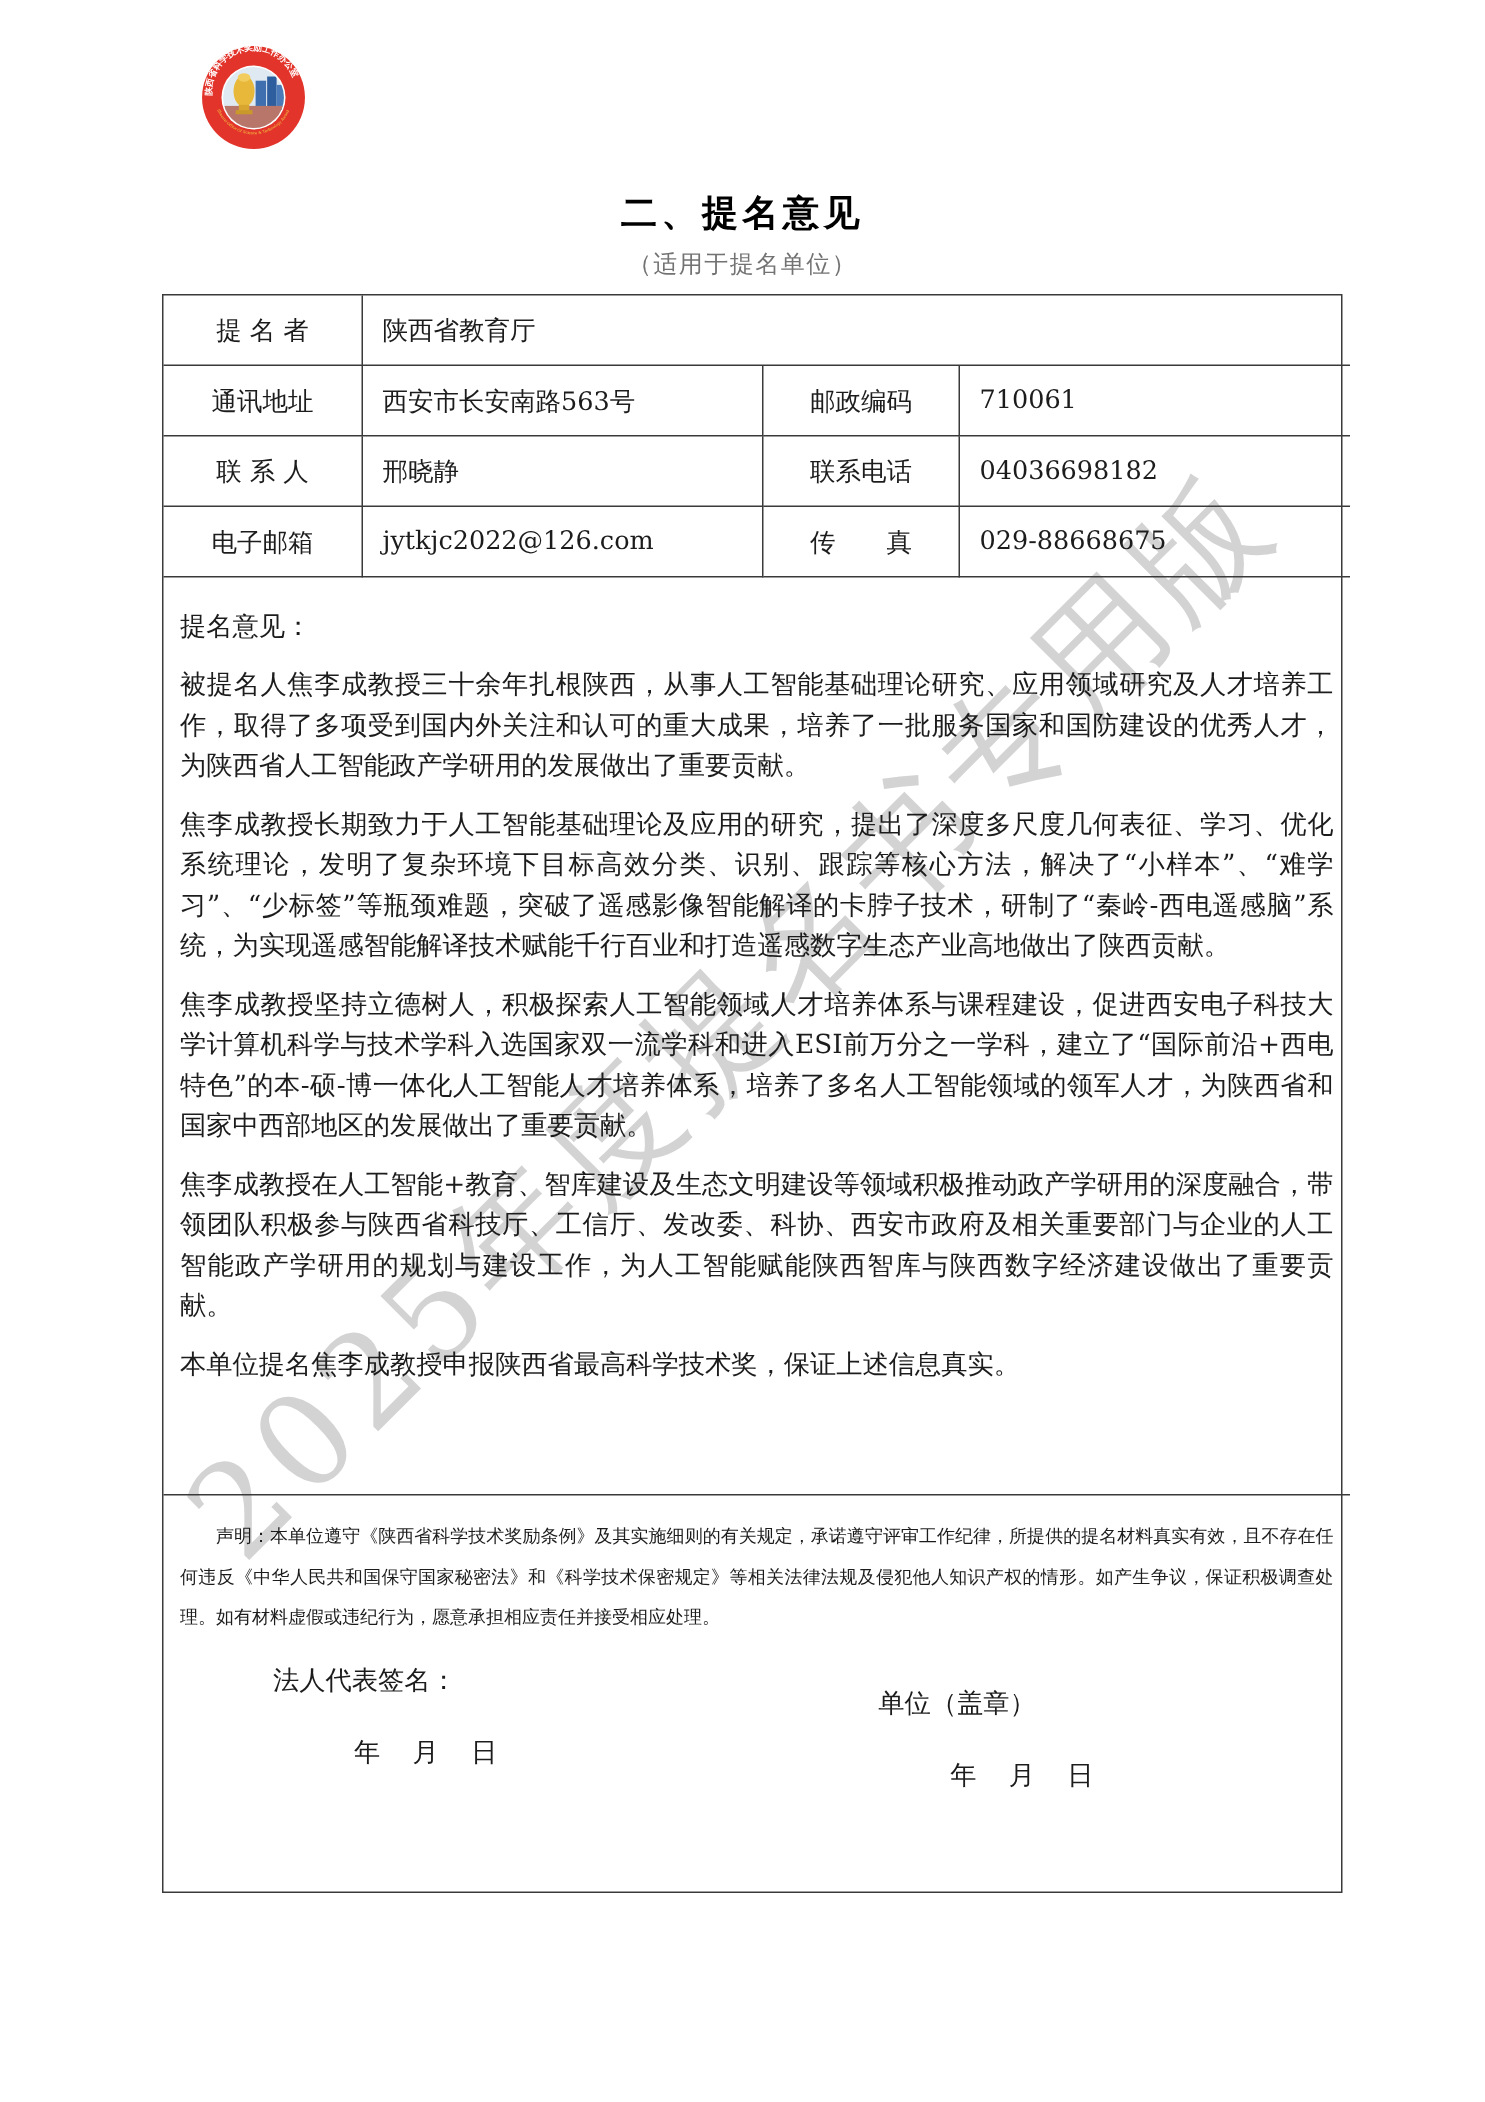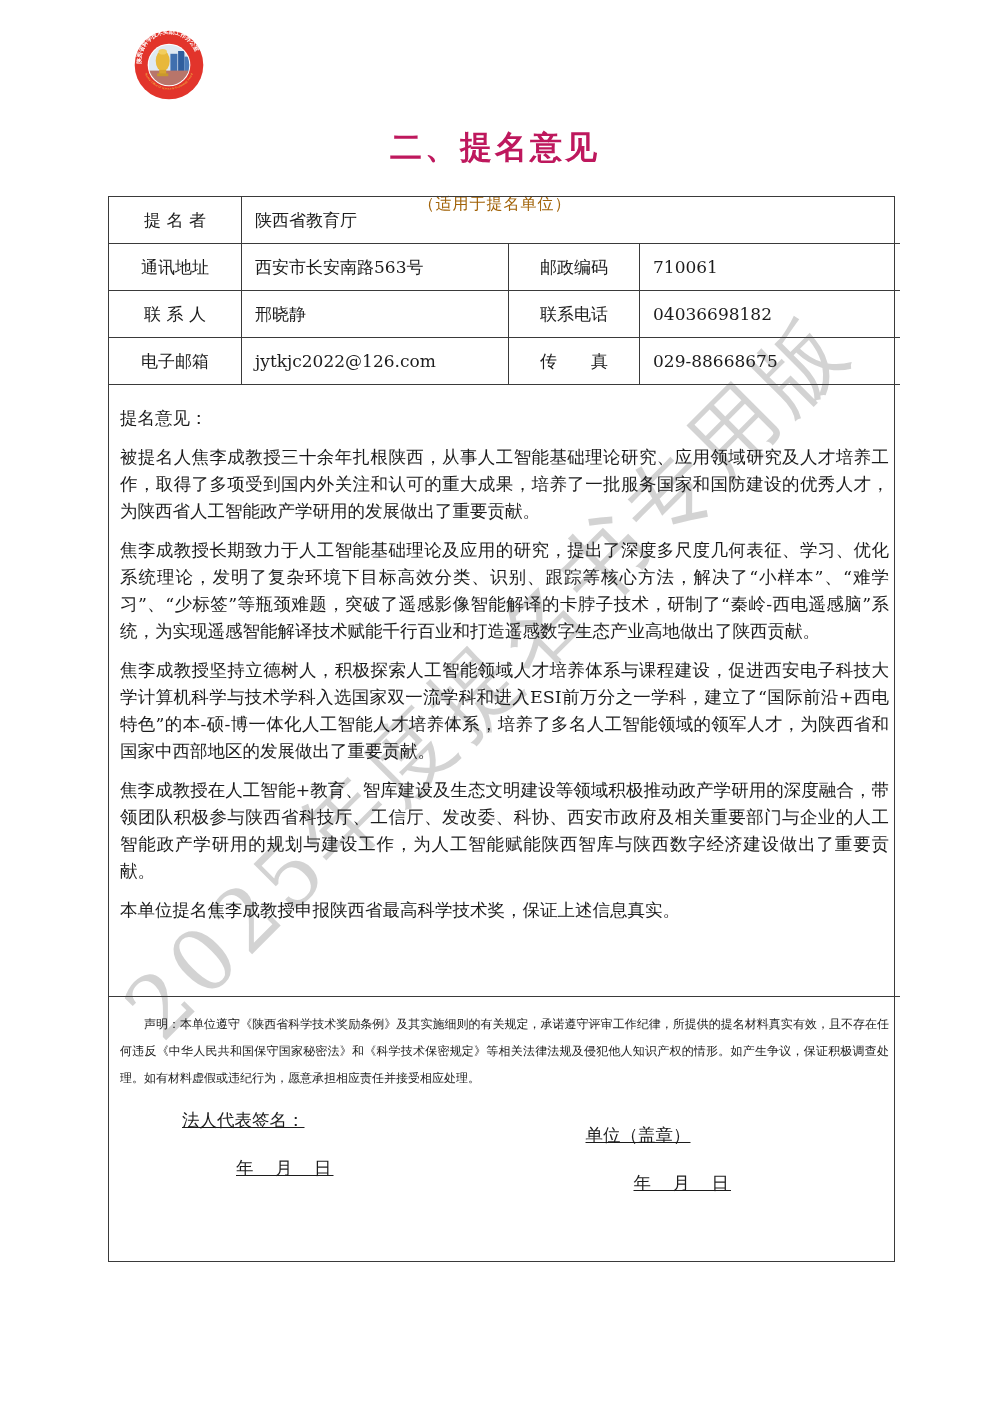--- a/index.html
+++ b/index.html
@@ -25,24 +25,24 @@
     z-index:1;
     pointer-events:none;
     font-family:"DejaVu Serif","Liberation Serif",serif;
   }
   .content { position:relative; z-index:2; }
   
   .seal { position:absolute; left:134px; top:30px; width:70px; height:70px; }
   
   .title-wrap { position:absolute; left:0; top:126px; width:100%; text-align:center; }
   .doc-title {
-    font-size:32px; font-weight:bold; letter-spacing:3px;
-    color:#be185d;
+    font-size:24px; font-weight:bold; letter-spacing:3px;
+    color:#000000;
   }
-  .doc-subtitle { margin-top:24px; font-size:16px; color:#a16207; letter-spacing:1px; }
+  .doc-subtitle { margin-top:8px; font-size:16px; color:#737373; letter-spacing:1px; }
   
   .info-grid {
     position:absolute; left:108px; top:196px; width:787px;
     display:grid;
     grid-template-columns:133px 267px 131px 260px;
     grid-template-rows:47px 47px 47px 47px 612px 264px;
     border:1.5px solid #3a3a3a;
     font-size:17px;
   }
   .cell { border-right:1px solid #3a3a3a; border-bottom:1px solid #3a3a3a; display:flex; align-items:center; }
@@ -56,21 +56,21 @@
     padding:8px 11px 8px 11px;
   }
   .cell.bottom-row { border-bottom:none; }
   .opinion-text p, .opinion-heading {
     font-size:17.5px; line-height:27px; text-align:justify;margin-top:12px;
   }
   .decl-text {
     font-size:12px; line-height:27px; text-align:justify; text-indent:2em;
     margin-top:6px;
   }
-  .sig-row { display:grid; grid-template-columns:1fr 1fr; margin-top:16px;text-decoration:underline; }
+  .sig-row { display:grid; grid-template-columns:1fr 1fr; margin-top:16px; }
   .sig-label-left  { margin-left:62px; font-size:17.5px; }
   .sig-label-right { margin-left:81px; font-size:17.5px;margin-top:15px; }
   .sig-date-left  { margin-left:116px; margin-top:24px; font-size:17.5px; letter-spacing:2px; }
   .sig-date-right { margin-left:129px; margin-top:24px; font-size:17.5px; letter-spacing:2px; }
 </style>
 </head>
 <body>
 
 <div class="page">
 

